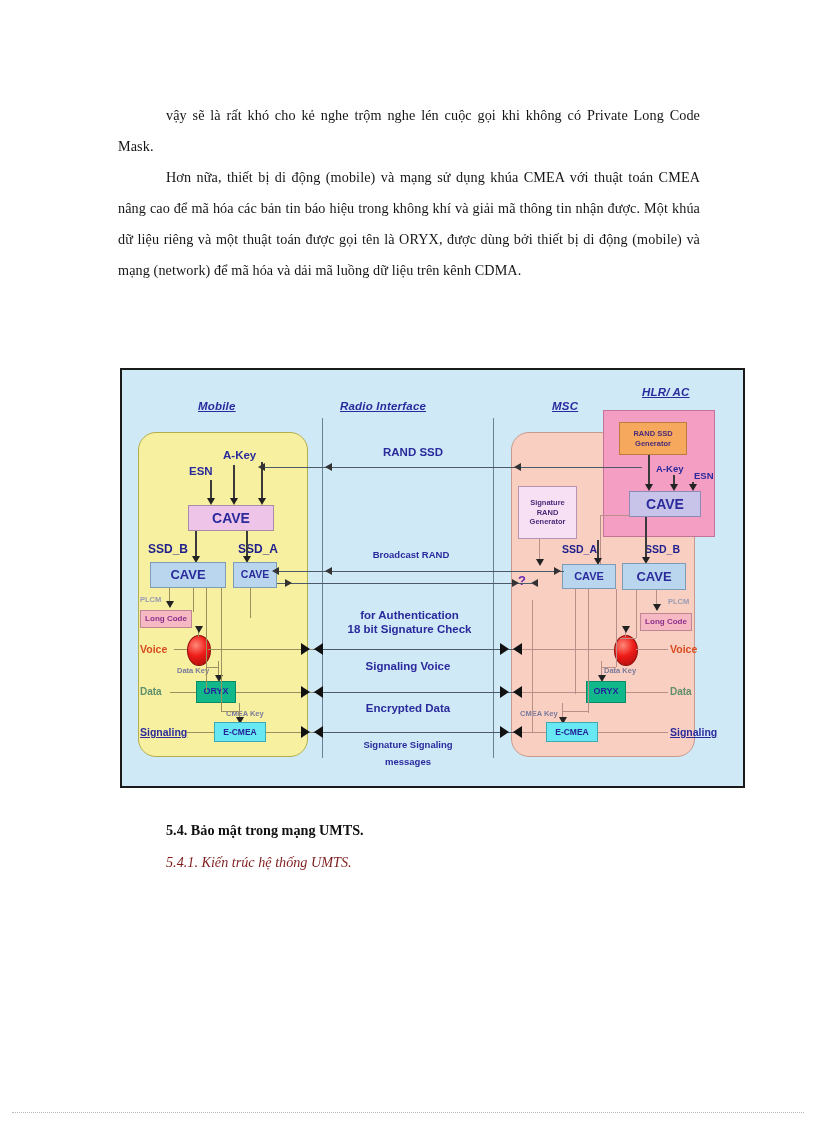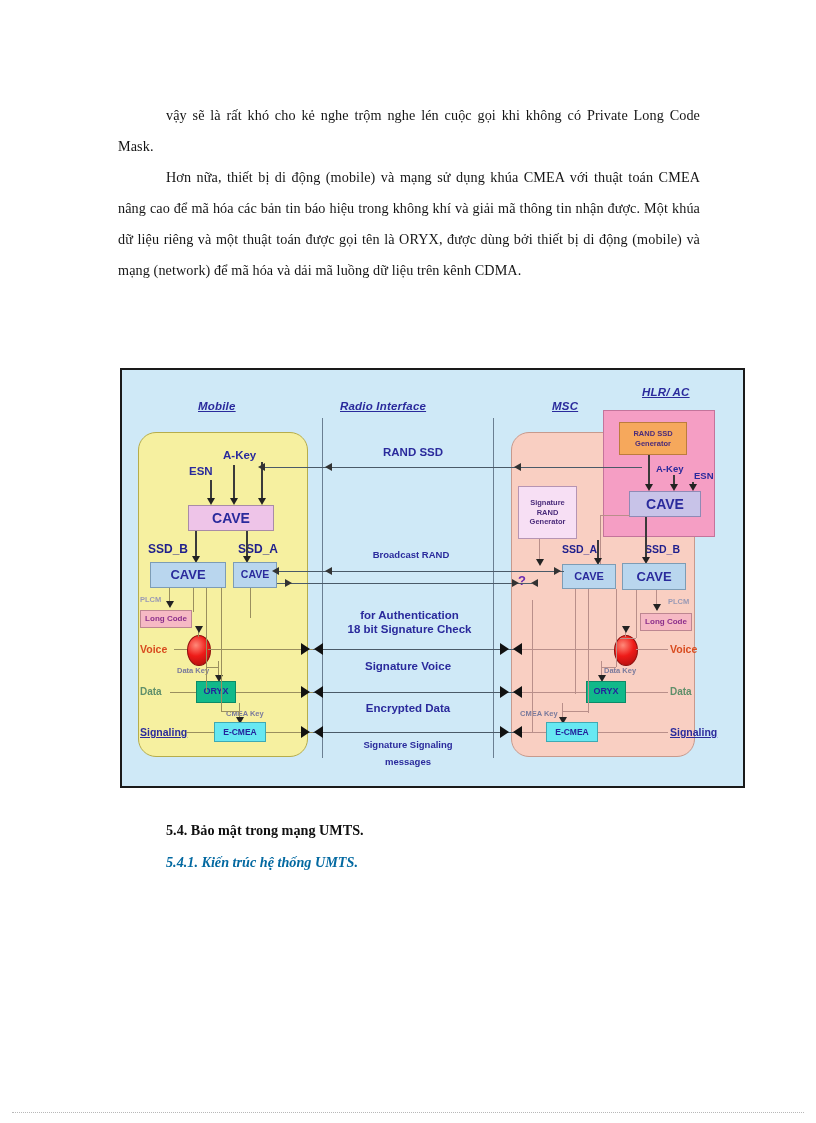--- a/index.html
+++ b/index.html
@@ -41,22 +41,21 @@
     font-size: 14.2px;
     font-weight: bold;
     color: #101010;
     text-align: right;
   }
   .heading-italic {
     position: absolute;
     left: 166px;
     font-size: 14.2px;
     font-style: italic;
-    color: #0369a1;
-    font-weight: bold;
+    color: #7f1d1d;
   }
   .page-number {
     position: absolute;
     left: 0;
     top: 1048px;
     width: 816px;
     text-align: center;
     font-size: 14px;
     color: #151515;
   }
@@ -314,21 +313,21 @@
       <div class="vline-gold" style="left:84px;  top:218px; height:104px;"></div>
       <div class="hline-gold" style="left:84px;  top:297px; width:13px;"></div>
       <div class="vline-gold" style="left:99px;  top:218px; height:124px;"></div>
       <div class="hline-gold" style="left:99px;  top:341px; width:19px;"></div>
       <div class="vline-gold" style="left:128px; top:218px; height:30px;"></div>
 
       <div class="lbl lbl-mid" style="left:236px; top:77px; width:110px;">RAND SSD</div>
       <div class="lbl lbl-mid-sm" style="left:224px; top:180px; width:130px;">Broadcast RAND</div>
       <div class="lbl lbl-mid" style="left:205px; top:222px; width:165px;margin-top:32px;">18 bit Signature Check</div>
       <div class="lbl lbl-mid" style="left:205px; top:240px; width:165px;">for Authentication</div>
-      <div class="lbl lbl-mid" style="left:221px; top:291px; width:130px;">Signature Voice</div>
+      <div class="lbl lbl-mid" style="left:221px; top:291px; width:130px;">Signaling Voice</div>
       <div class="lbl lbl-mid" style="left:221px; top:333px; width:130px;">Encrypted Data</div>
       <div class="lbl lbl-mid-sm" style="left:213px; top:370px; width:146px;">Signature Signaling</div>
       <div class="lbl lbl-mid-sm" style="left:213px; top:387px; width:146px;">messages</div>
 
       <div class="box box-randssd" style="left:497px; top:52px; width:68px; height:33px;">
         <span>RAND SSD</span>
         <span>Generator</span>
       </div>
 
       <div class="lbl" style="left:534px; top:94px; font-size:9.5px; color:#2a2a9c;">A-Key</div>

